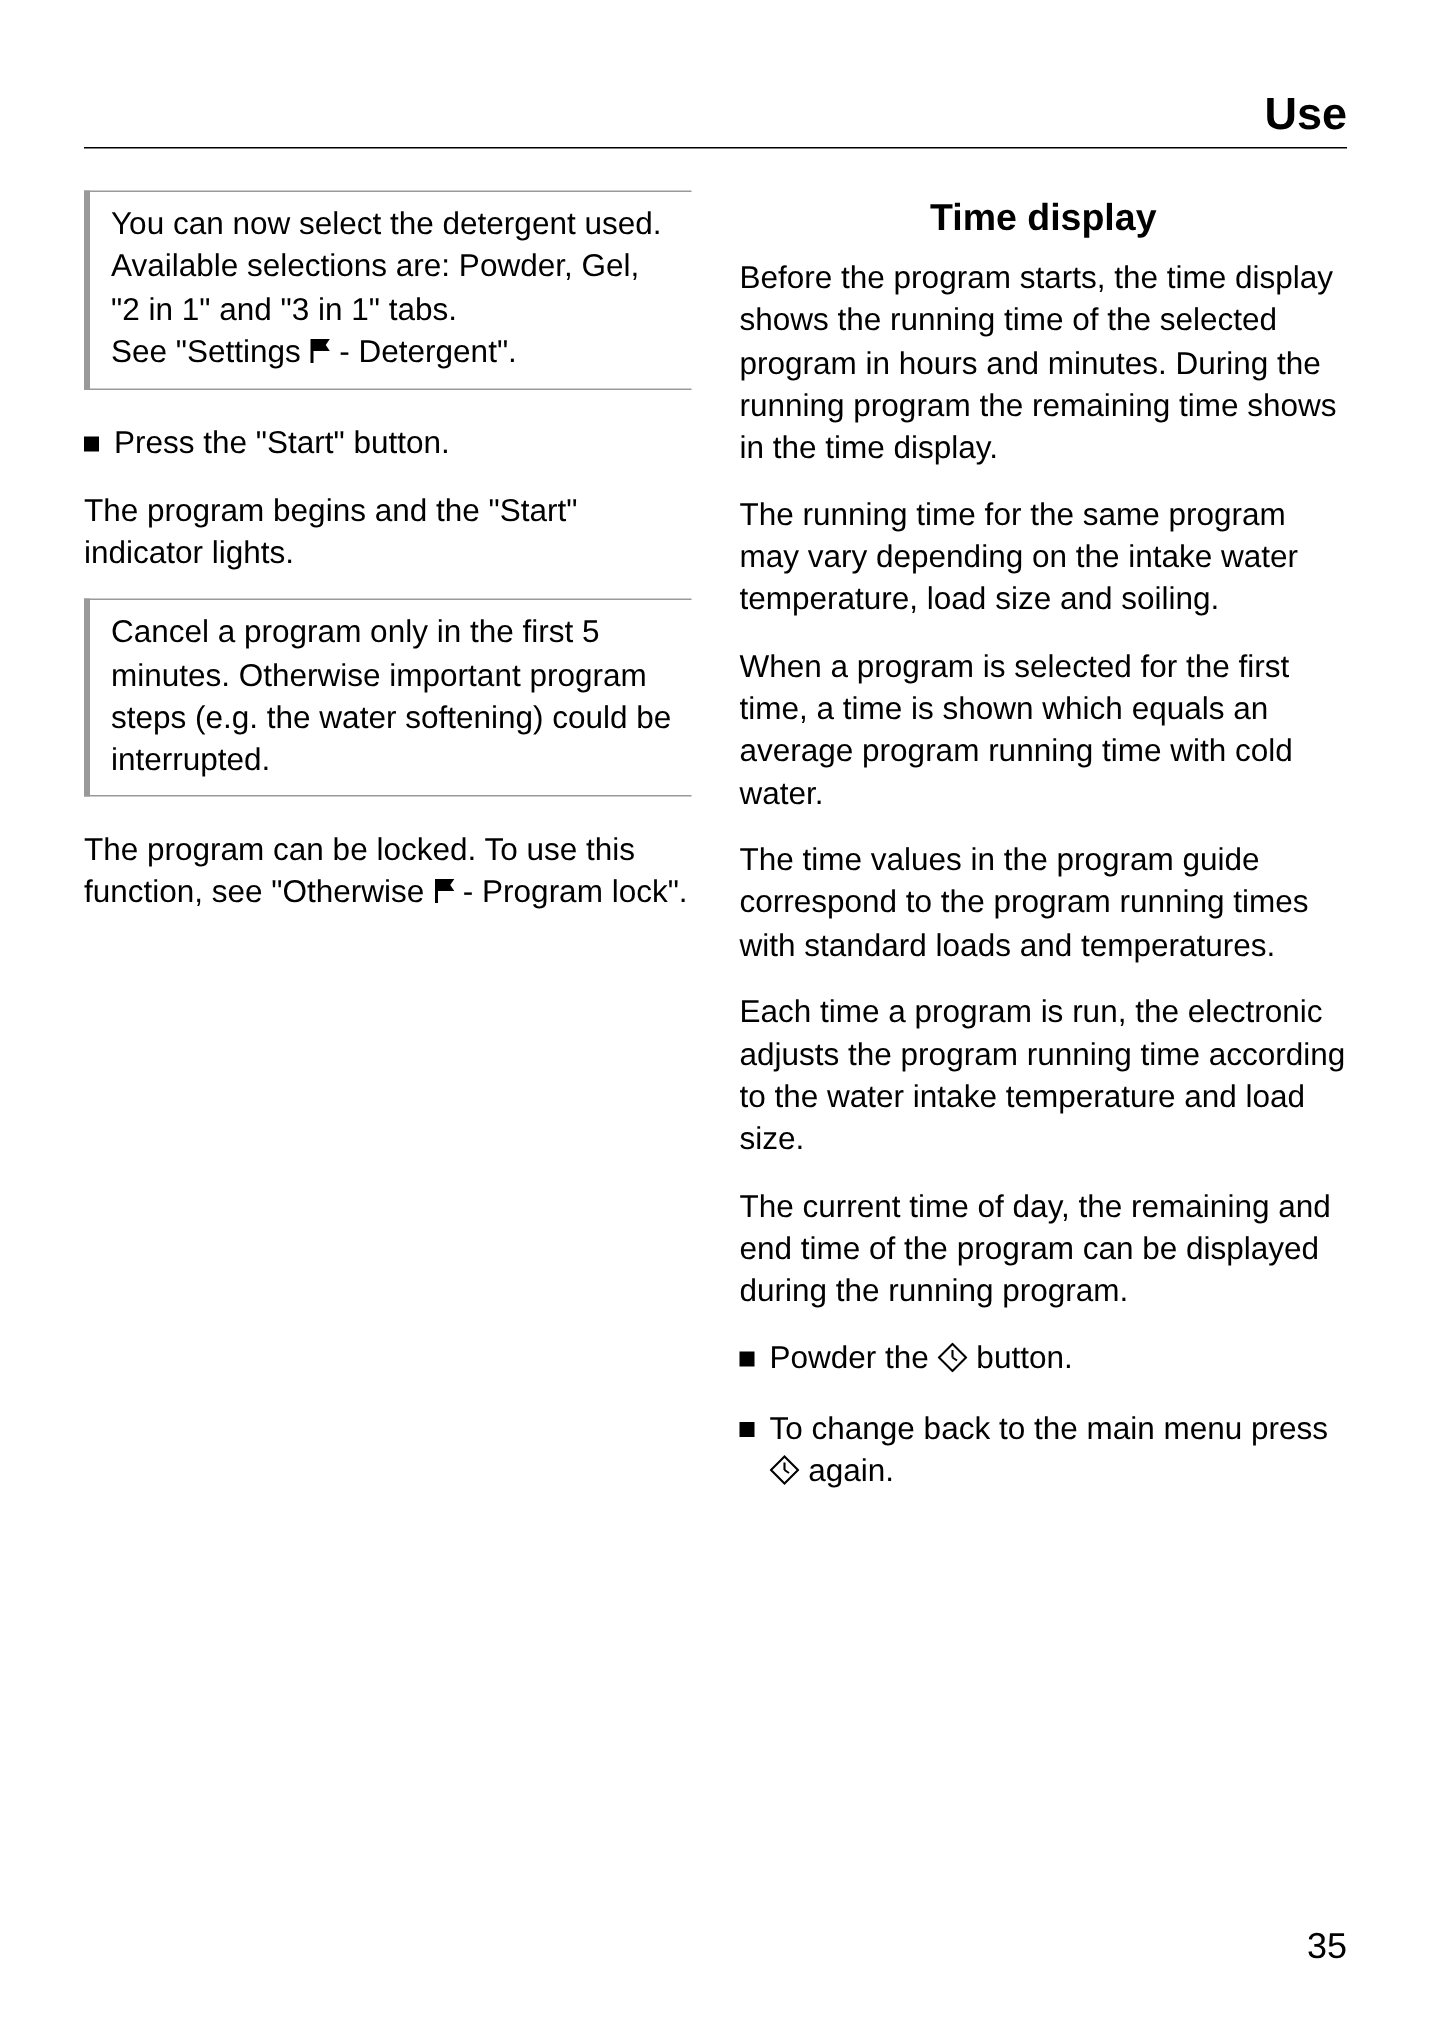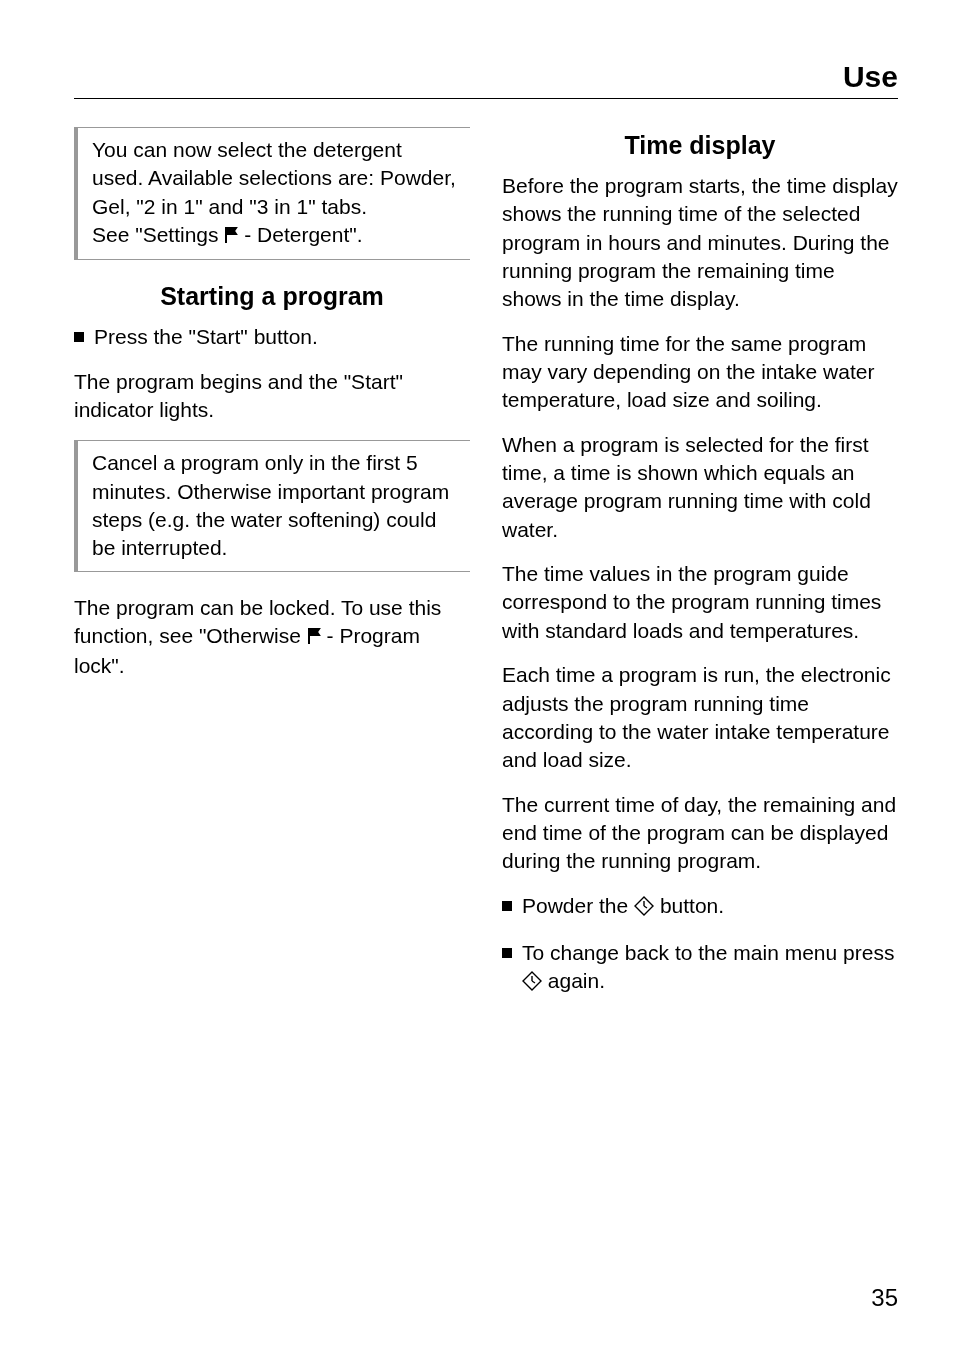--- a/index.html
+++ b/index.html
@@ -10,21 +10,21 @@
   body {
     font-family: "Helvetica Neue", Helvetica, Arial, sans-serif;
     color: #000;
     background: #fff;
     width: 954px;
     height: 1352px;
     position: relative;
     font-weight: 300;
   }
   .page {
-    padding: 60px 56px 0 74px;
+    padding: 60px 56px 0 56px;
   }
   .header {
     text-align: right;
     border-bottom: 1px solid #000;
     padding-bottom: 4px;
     margin-bottom: 28px;
   }
   .header-title {
     font-size: 30px;
     font-weight: 700;
@@ -106,21 +106,20 @@
 
       <div class="box">
         <p style="margin-bottom:0;">You can now select the detergent used. Available selections are: Powder, Gel, "2 in 1" and "3 in 1" tabs.</p>
         <p style="margin-bottom:0;">
           <span>See "Settings </span><span class="flag-icon"><svg width="14" height="18" viewBox="0 0 14 18">
                 <path d="M2 1 L2 17 M2 2 L12 2 L10 5 L12 8 L2 8" stroke="#000" stroke-width="2" fill="#000"></path>
               </svg></span><span> - Detergent".</span>
         </p>
       </div>
 
-      <div class="h2">Starting a program</div>
 
       <div class="bullet-row">
         <span class="square"></span>
         <span class="text">Press the "Start" button.</span>
       </div>
 
       <p>The program begins and the "Start" indicator lights.</p>
 
       <div class="box">
         <p style="margin-bottom:0;">Cancel a program only in the first 5 minutes. Otherwise important program steps (e.g. the water softening) could be interrupted.</p>

